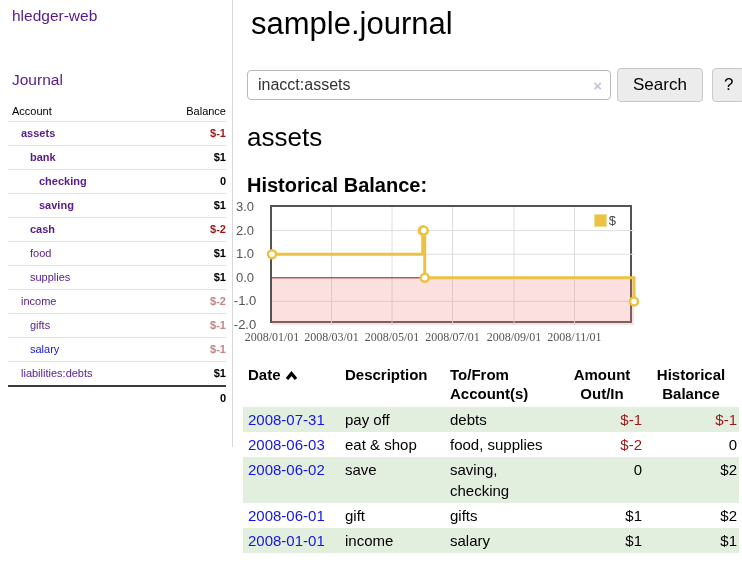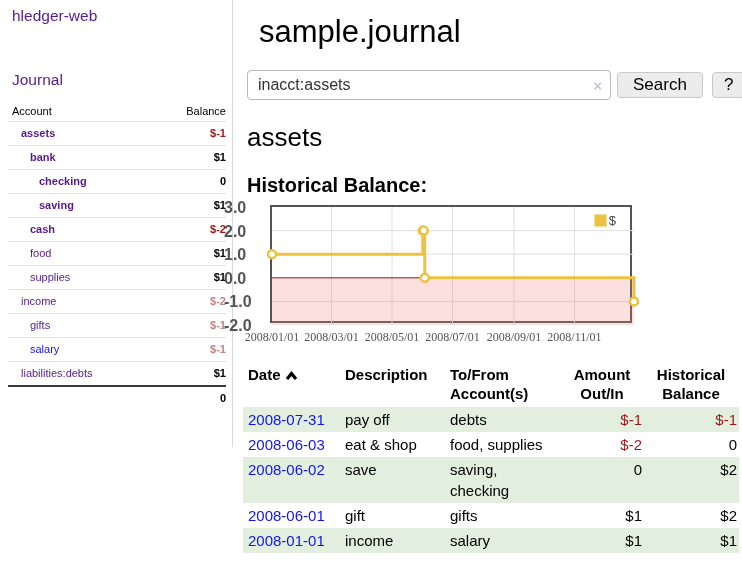--- a/index.html
+++ b/index.html
@@ -33,43 +33,43 @@
   .accts-table td.acct.b a{font-weight:bold;}
   .accts-table td.bal{text-align:right;font-weight:bold;color:#000;}
   .accts-table td.bal.neg-strong{color:var(--negative-strong);}
   .accts-table td.bal.neg-soft{color:var(--negative-soft);}
   .d1{padding-left:13px!important;}
   .d2{padding-left:22px!important;}
   .d3{padding-left:31px!important;}
   .accts-table tfoot td{border-top:2px solid #3a3a3a;font-weight:bold;text-align:right;}
 
   
-  .page-title{position:absolute;left:247px;top:2px;margin:12px;font-size:31px;font-weight:400;line-height:36px;}
+  .page-title{position:absolute;left:247px;top:2px;margin:4px;font-size:31px;font-weight:400;line-height:36px;}
   .search-row{position:absolute;left:247px;top:68px;height:34px;display:flex;align-items:center;}
   .search-wrap{position:relative;width:364px;height:30px;}
   .search-wrap input{
     width:100%;height:100%;border:1px solid #b9b9b9;border-radius:4px;
     padding:0 28px 0 10px;font-size:16px;color:#333;outline:none;
     font-family:"Liberation Sans","DejaVu Sans",sans-serif;background:#fff;
   }
   .clear{position:absolute;right:9px;top:50%;transform:translateY(-50%);color:var(--clear-icon);font-weight:bold;font-size:15px;}
   .btn{
-    height:26px;margin-left:6px;padding:0 15px;font-size:17px;color:#000;
+    height:34px;margin-left:6px;padding:0 15px;font-size:17px;color:#000;
     background:var(--button-bg);border:1px solid var(--button-border);border-radius:4px;
     font-family:"Liberation Sans","DejaVu Sans",sans-serif;cursor:pointer;
   }
   .btn.help{margin-left:9px;padding:0 11px;}
 
   
   .acct-heading{position:absolute;left:247px;top:122px;margin:0;font-size:26px;font-weight:400;}
   .chart-label{position:absolute;left:247px;top:174px;font-size:20px;font-weight:bold;}
 
   
   .ylabels{position:absolute;left:224px;top:0;width:42px;}
-  .ytick{position:absolute;left:0;width:42px;text-align:left;font-size:16px;color:var(--tick-text);font-weight:bold;}
+  .ytick{position:absolute;left:0;width:42px;text-align:center;font-size:13px;color:var(--tick-text);}
   .plot{position:absolute;left:270px;top:205px;width:362px;height:118px;border:2px solid var(--chart-frame);background:#fff;}
   #chart-svg{overflow:visible;display:block;}
   .legend{position:absolute;top:6px;right:14px;display:flex;align-items:center;}
   .swatch{width:13px;height:13px;background:var(--series-gold);border:1px solid #f1dd9a;}
   .legend-label{font-size:13px;color:#444;margin-left:2px;}
   .xlabels{position:absolute;left:272px;top:330px;width:362px;height:16px;}
   .xtick{position:absolute;top:0;transform:translateX(-50%);white-space:nowrap;font-size:12px;color:var(--tick-text);font-family:Liberation Serif, serif;}
 
   
   .register{position:absolute;left:243px;top:363px;width:496px;border-collapse:collapse;table-layout:fixed;font-size:15px;}

